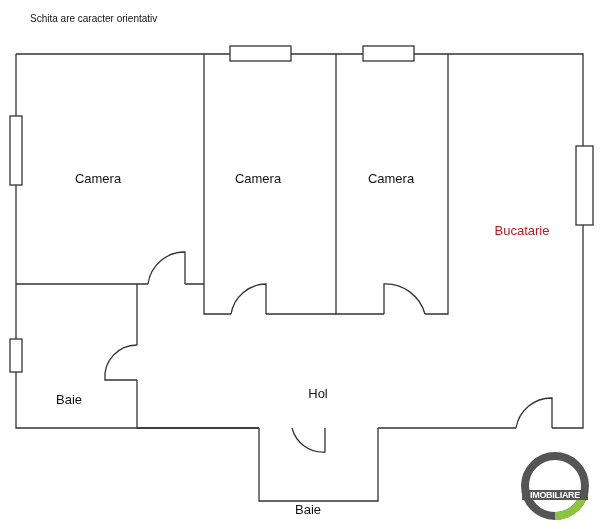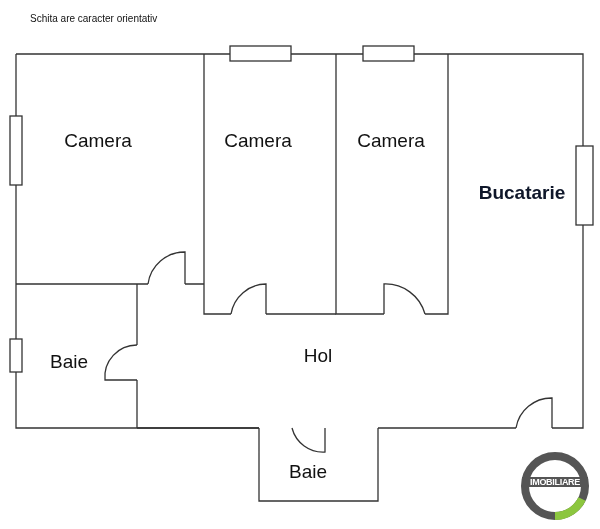--- a/index.html
+++ b/index.html
@@ -1,24 +1,24 @@
 <!DOCTYPE html>
 <html><head>
 <meta charset="utf-8">
 <style>
   html, body { margin:0; padding:0; background:#ffffff; }
   body { width:600px; height:529px; position:relative; overflow:hidden; font-family:"Liberation Sans", sans-serif; }
   .caption { position:absolute; left:30px; top:13px; font-size:10px; color:#111; }
   svg.plan { position:absolute; left:0; top:0; }
-  .room-label { position:absolute; font-size:19px; color:#111; transform:translate(-50%,-50%); white-space:nowrap; }
-  .room-label.kitchen { color:#0f172a;font-weight:bold; }
+  .room-label { position:absolute; font-size:13px; color:#111; transform:translate(-50%,-50%); white-space:nowrap;margin-top:37px; }
+  .room-label.kitchen { color:#b91c1c; }
   .logo { position:absolute; left:520px; top:451px; width:70px; height:70px; }
   .logo-text1 { position:absolute; left:0; top:17px; width:70px; text-align:center; font-weight:bold; font-size:21px; color:#fff; letter-spacing:-0.5px;
     text-shadow: -1px -1px 0 #555, 1px -1px 0 #555, -1px 1px 0 #555, 1px 1px 0 #555; font-family:"Liberation Sans", sans-serif; }
-  .logo-text2 { position:absolute; left:2px; top:26px; width:66px; text-align:center; font-weight:bold; font-size:9px; color:#fff; background:#555; letter-spacing:-0.3px; font-family:"Liberation Sans", sans-serif; }
+  .logo-text2 { position:absolute; left:2px; top:39px; width:66px; text-align:center; font-weight:bold; font-size:9px; color:#fff; background:#555; letter-spacing:-0.3px; font-family:"Liberation Sans", sans-serif; }
 </style>
 </head>
 <body>
 
 <div class="caption">Schita are caracter orientativ</div>
 
 <svg class="plan" width="600" height="529" viewBox="0 0 600 529">
   <g fill="none" stroke="#333" stroke-width="1.3">
 
     <path d="M16 54 H583 V428 H552 M516 428 H378 M259 428 H137 M137 428 H16 V54"></path>

